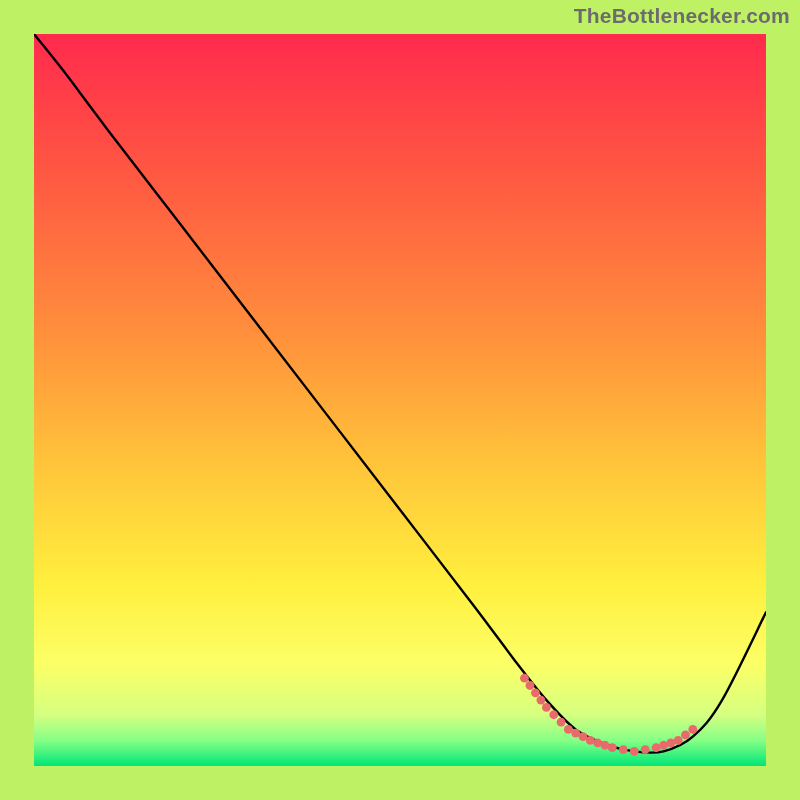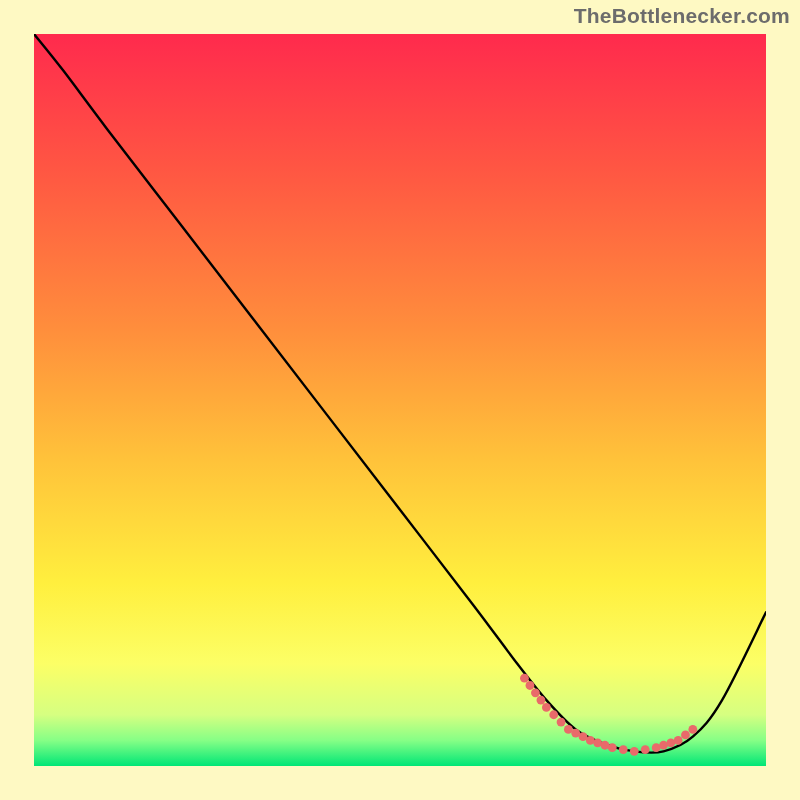--- a/index.html
+++ b/index.html
@@ -7,21 +7,21 @@
     padding: 0;
     width: 800px;
     height: 800px;
     background: #000;
     overflow: hidden;
     font-family: Arial, Helvetica, sans-serif;
   }
   .frame {
     position: absolute;
     inset: 0;
-    background: #fef9c3;
+    background: #bef264;
   }
   .plot {
     position: absolute;
     left: 34px;
     top: 34px;
     width: 732px;
     height: 732px;
     overflow: hidden;
   }
   .watermark {

